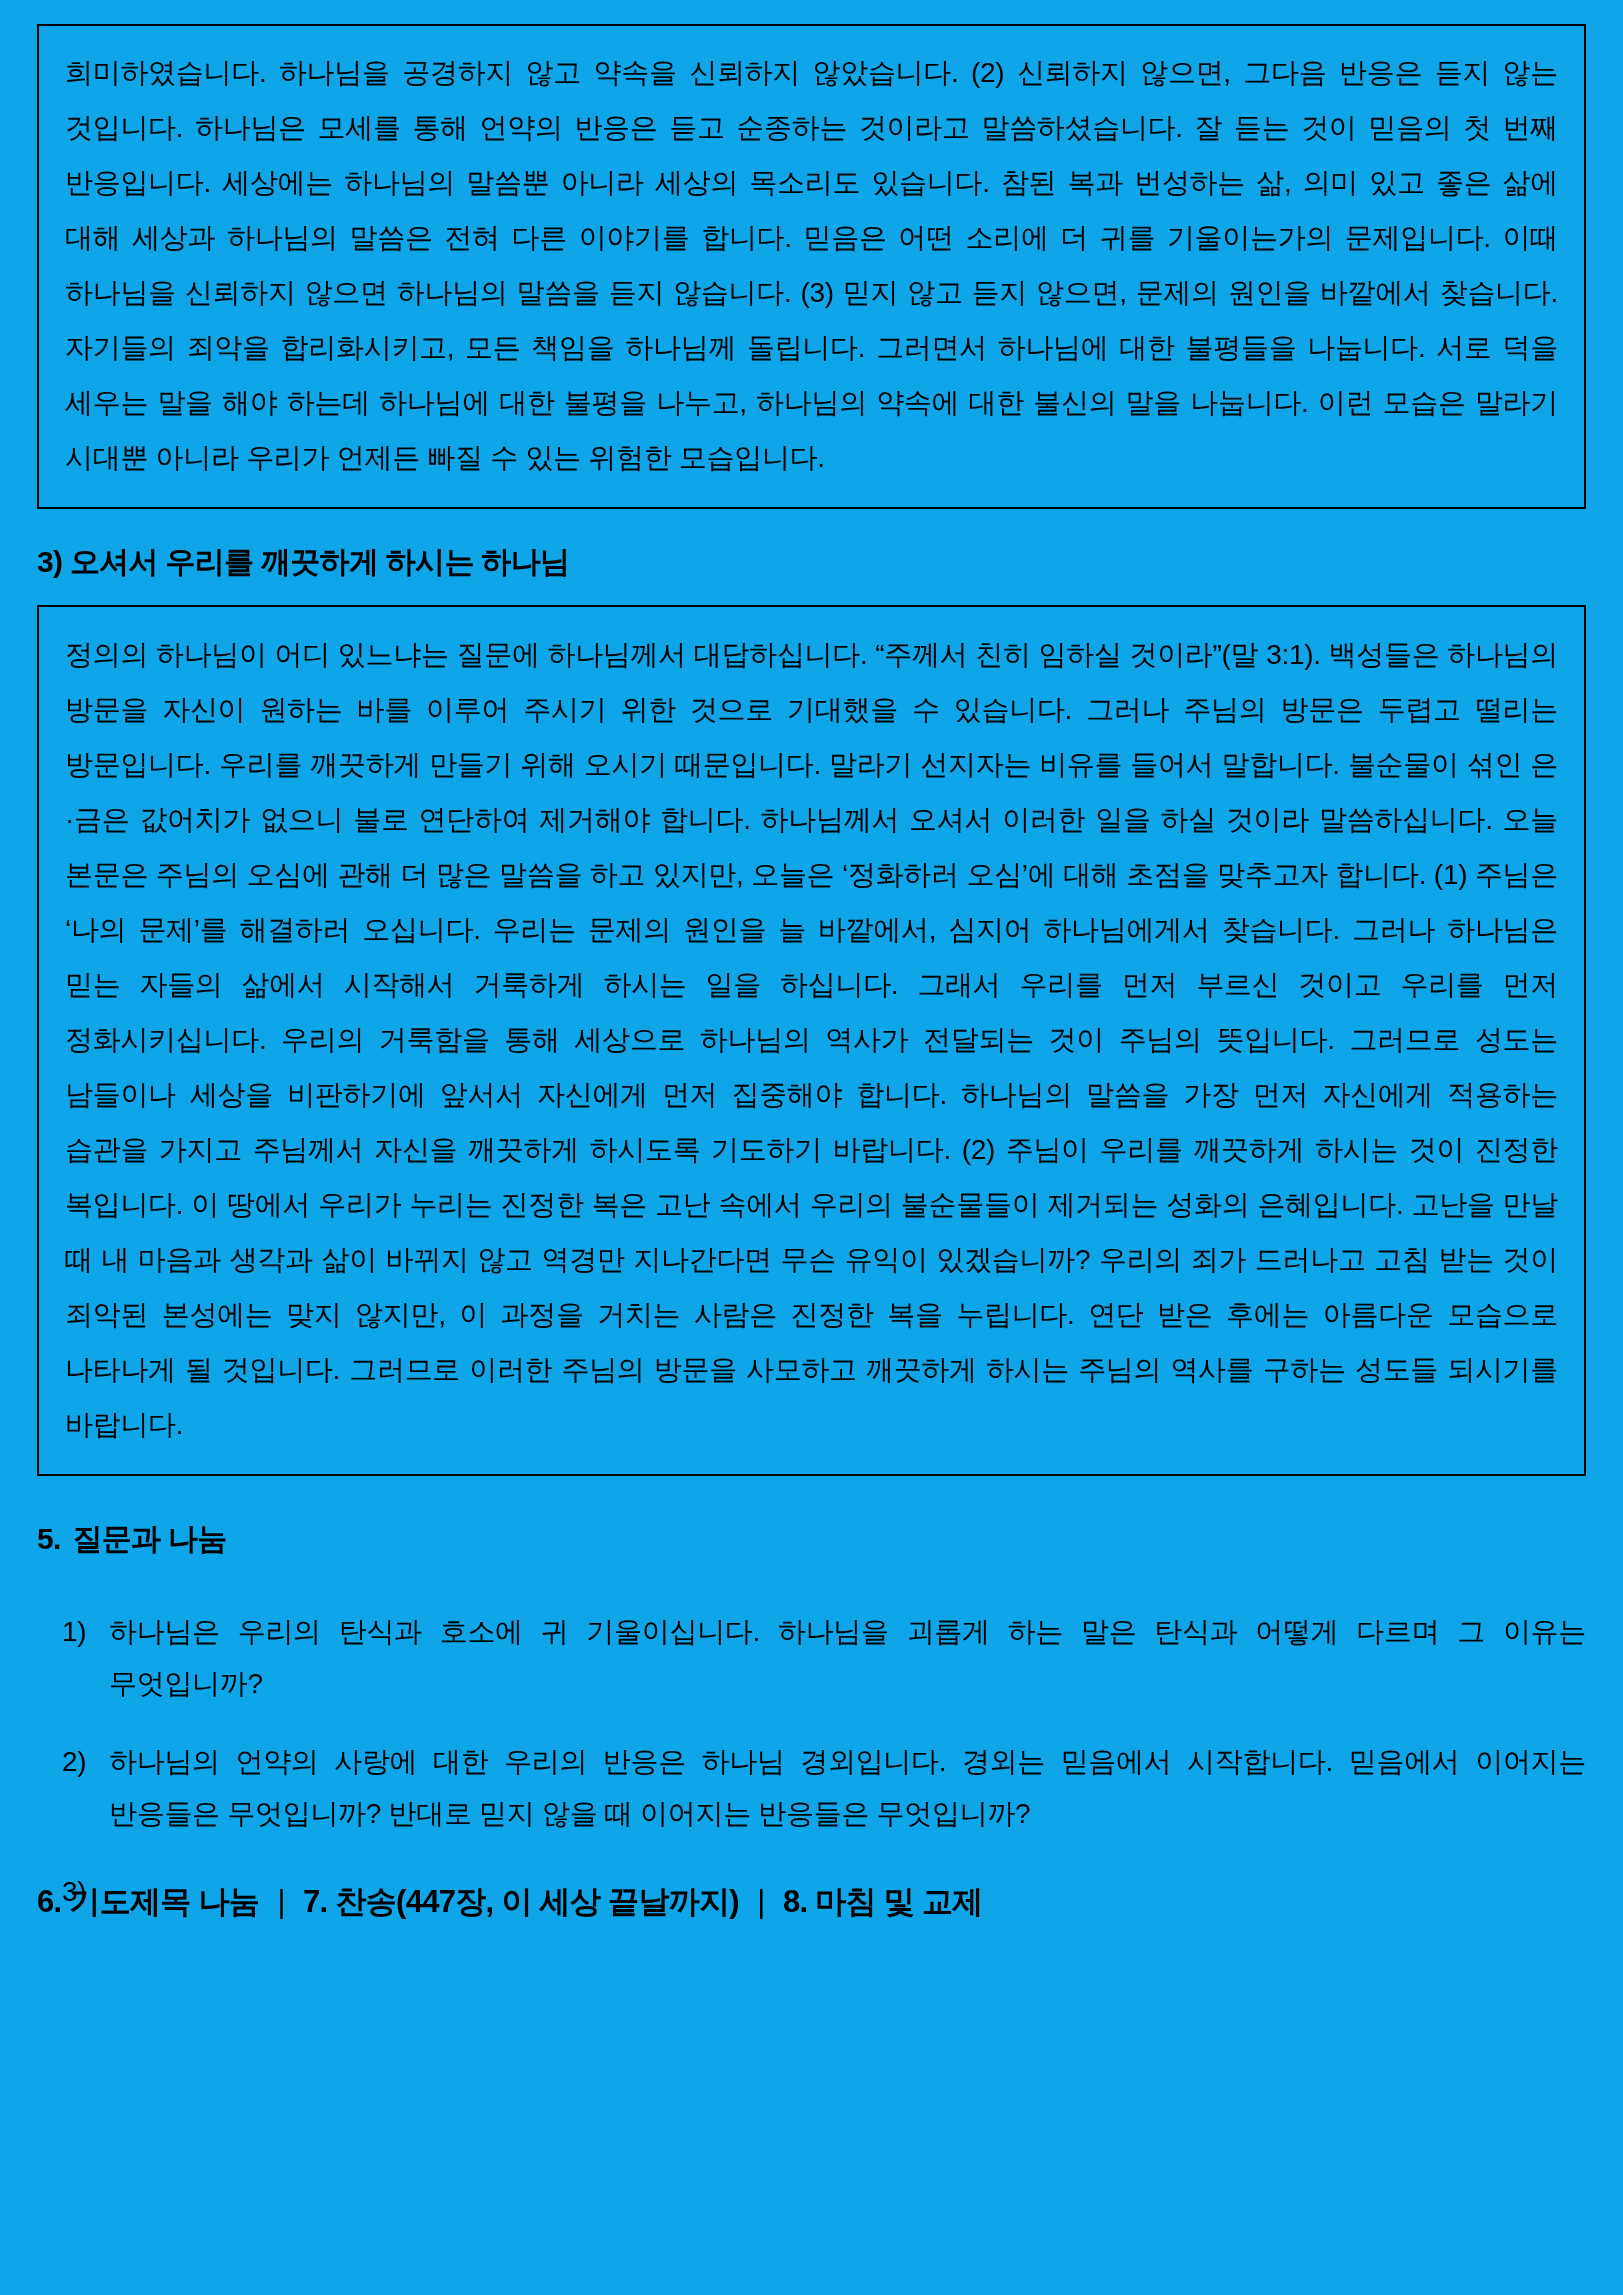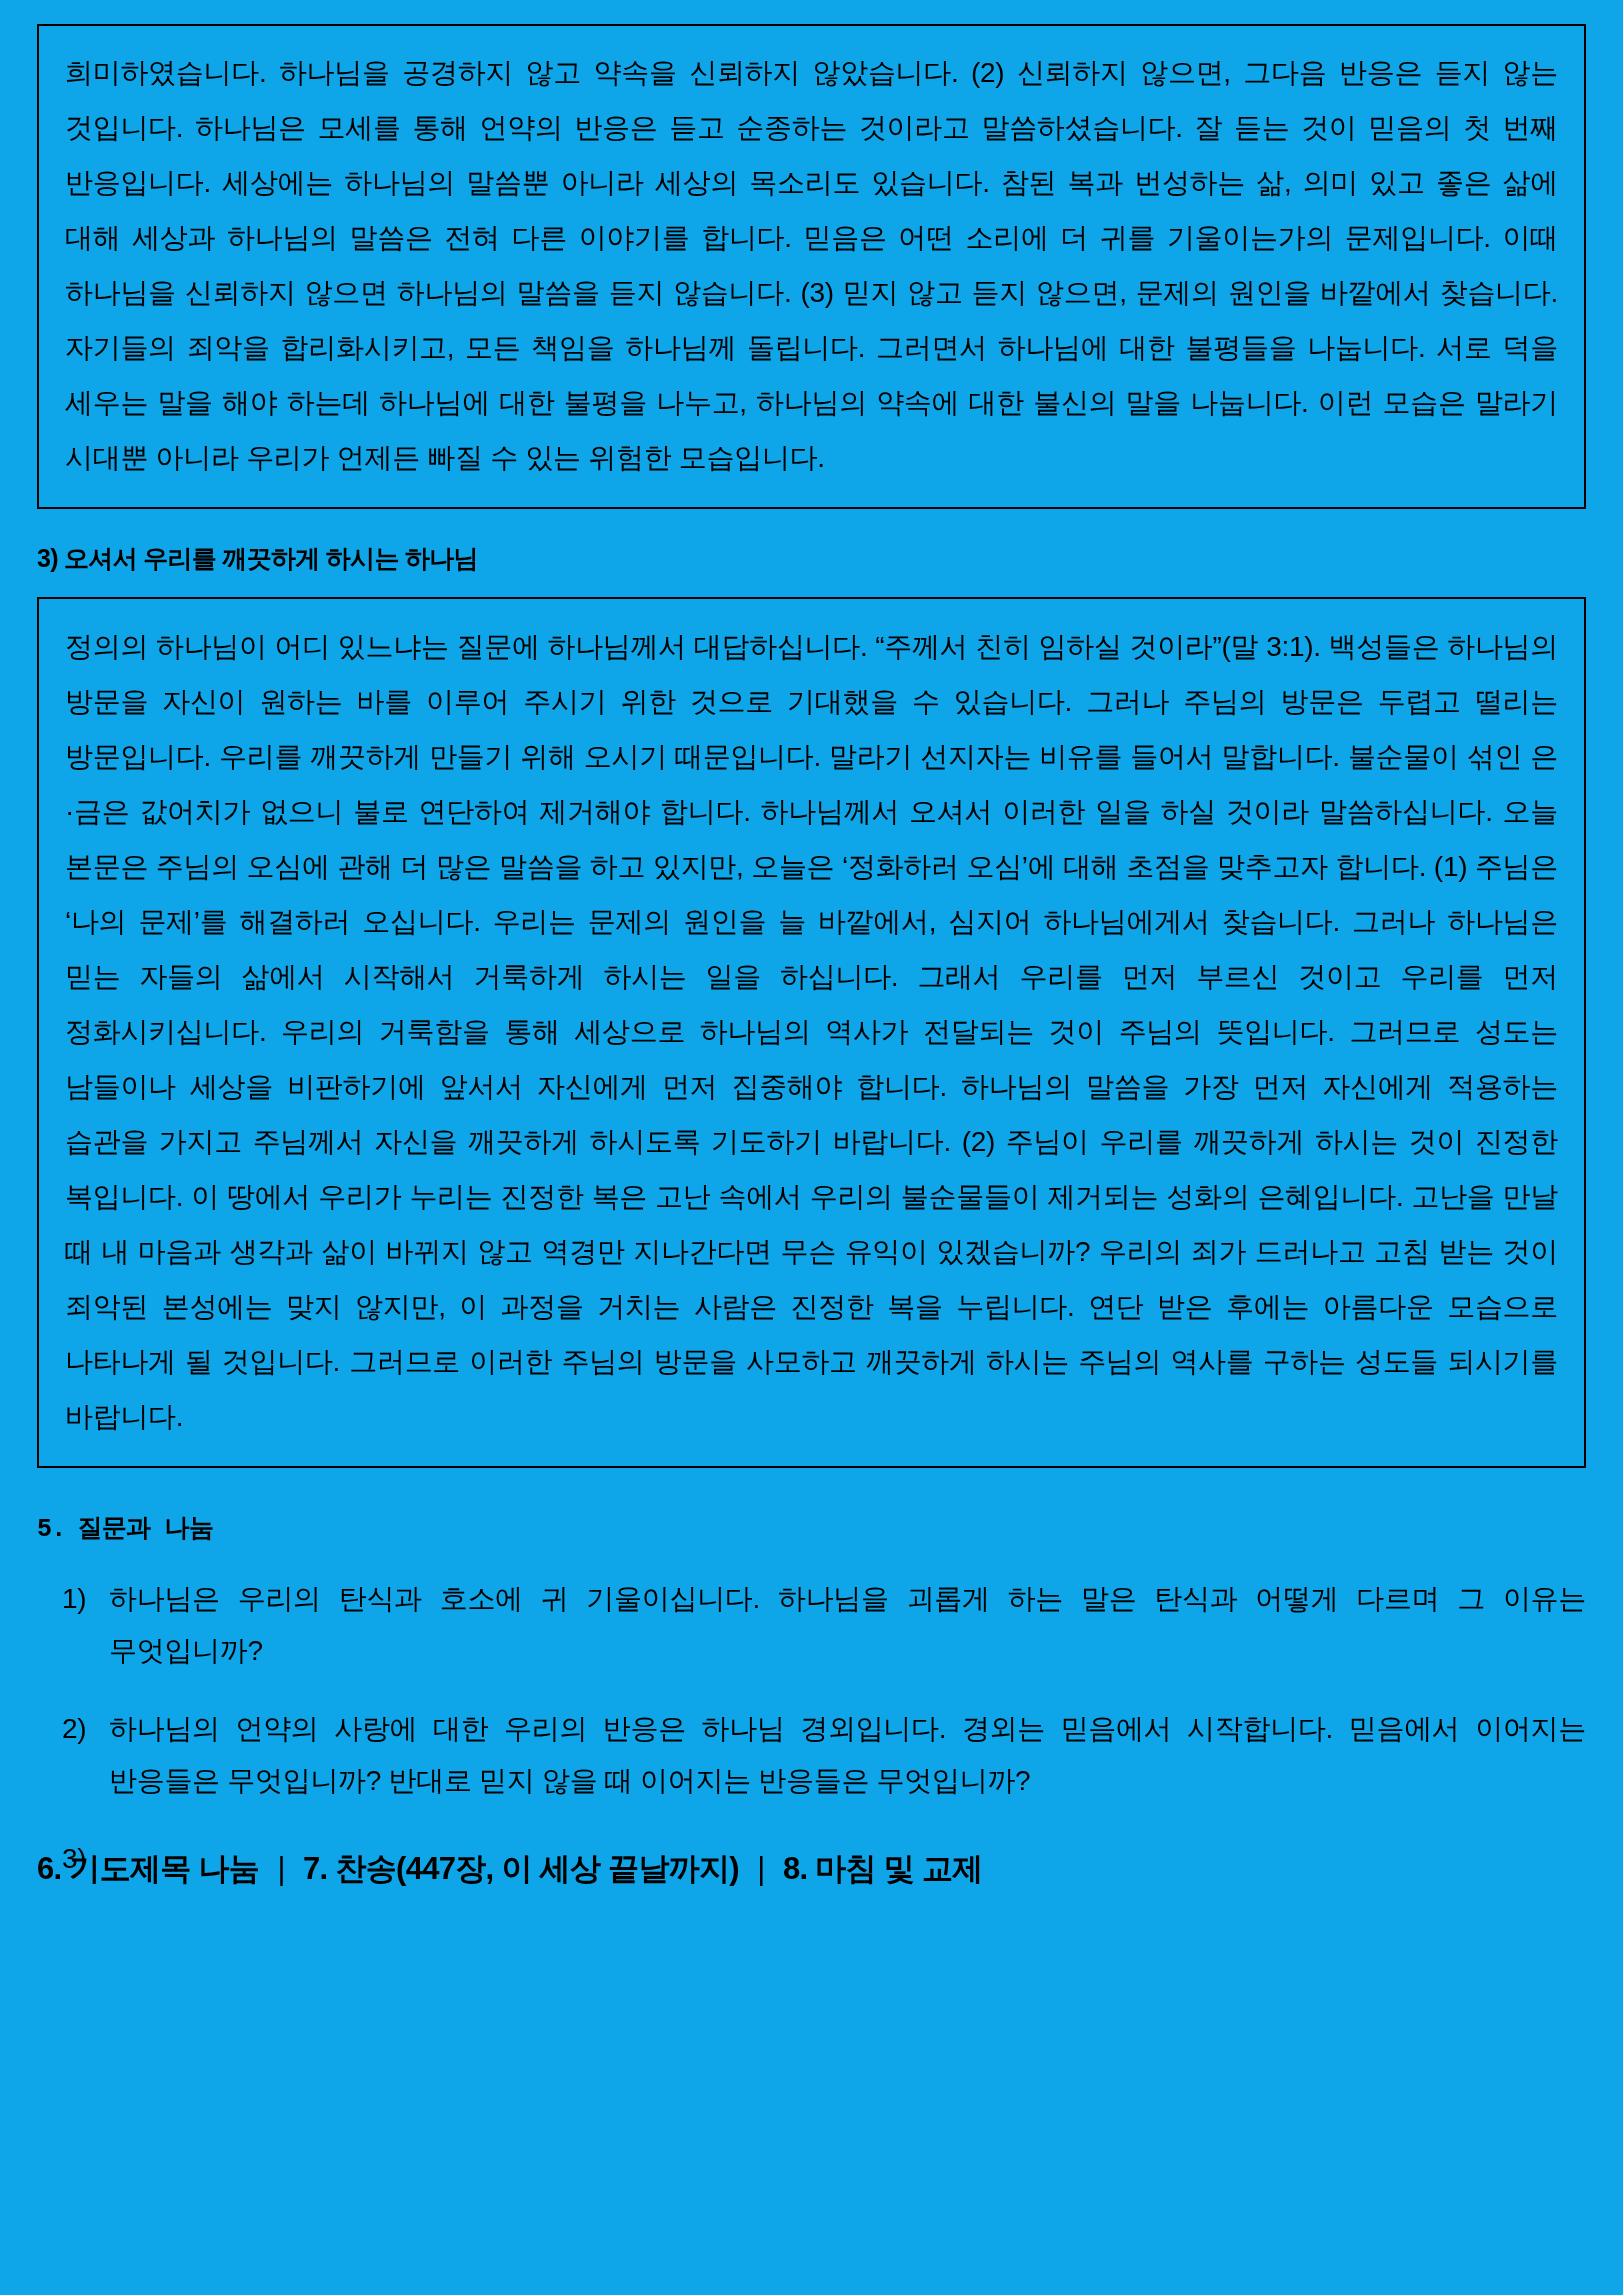--- a/index.html
+++ b/index.html
@@ -27,28 +27,27 @@
     line-height: 55px;
     text-align: justify;
     word-break: keep-all;
     letter-spacing: -0.3px;
     margin: 0;
   }
   .scripture-ref {
     font-size: 28px;
   }
   .section-heading {
-    font-size: 25px;
+    font-size: 30px;
     font-weight: 700;
     letter-spacing: -0.7px;
     margin: 33px 0 22px 0;
   }
   .section-heading.questions-heading {
-    margin: 43px 0 29px 0;
-    font-family: Liberation Mono, monospace;
+    margin: 43px 0 46px 0;
   }
   .heading-num {
     margin-right: 11.8px;
   }
   .question-list {
     margin: 0 0 0 25px;
     padding: 0;
   }
   .question-item {
     position: relative;

